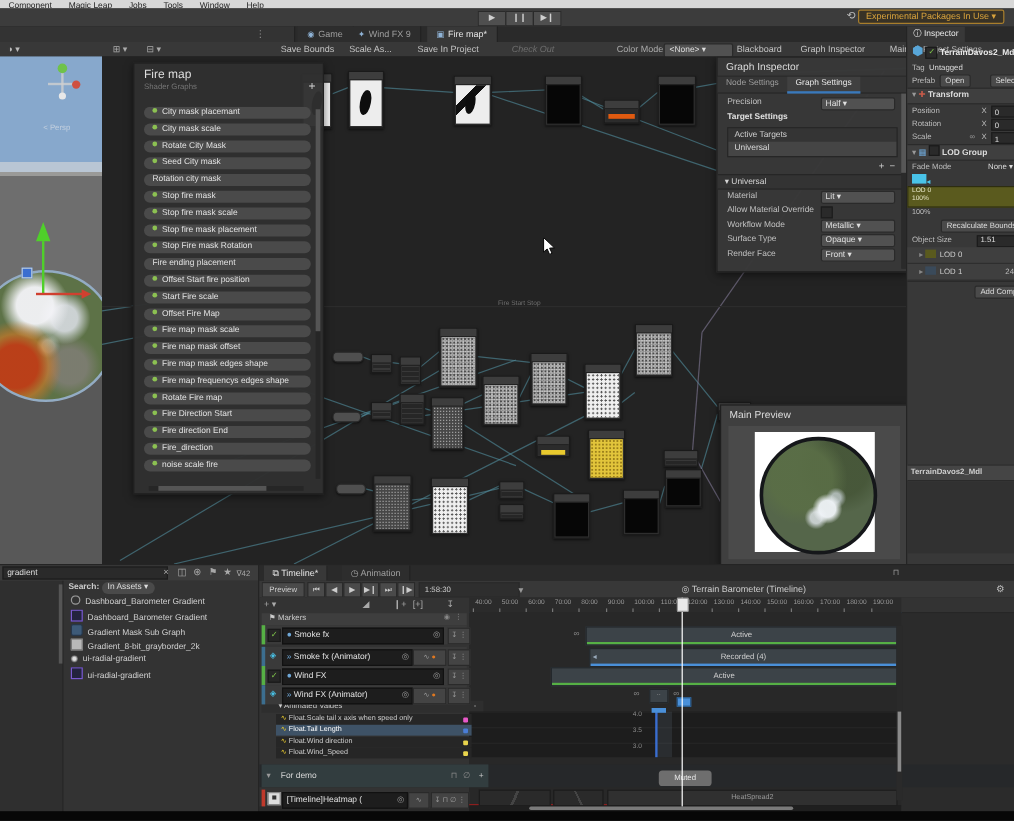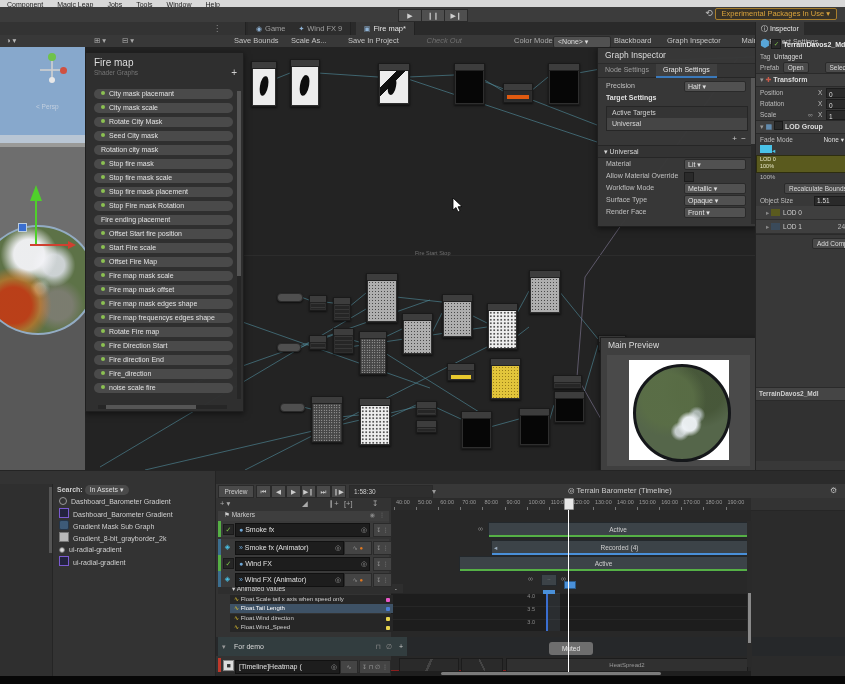--- a/index.html
+++ b/index.html
@@ -55,21 +55,21 @@
   .k-noise-white .pv{background-color:#efefef;background-image:radial-gradient(#555 .7px,transparent .85px);background-size:3.5px 3.5px;}
   .k-yellow .pv{background-color:#e2c53b;background-image:radial-gradient(#9a7e1a .6px,transparent .75px);background-size:3px 3px;}
   .k-bar-orange .pv,.k-bar-yellow .pv{background:#2b2b2b;}
   .nbar{position:absolute;left:2px;right:2px;top:4px;height:4px;}
   .k-bar-orange .nbar{background:#e05a10;}
   .k-bar-yellow .nbar{background:#e8c92e;}
   .k-pill{background:#4f4f4f;border:1px solid #2a2a2a;border-radius:4px;}
   .k-small .pv{background:#262626;background-image:repeating-linear-gradient(#383838 0 1px,transparent 1px 4px);}
   .gnote{position:absolute;color:#6f6f6f;font-size:5.5px;}
   
-  .bboard{position:absolute;left:0;top:5px;width:157px;height:358px;background:rgba(47,47,47,.97);
+  .bboard{position:absolute;left:26px;top:5px;width:157px;height:358px;background:rgba(47,47,47,.97);
           border:1px solid #1f1f1f;box-shadow:0 2px 6px rgba(0,0,0,.5);}
   .bboard h1{margin:4px 8px 0;font-size:10px;font-weight:normal;color:#dedede;}
   .bboard h2{margin:1px 8px 4px;font-size:6.5px;font-weight:normal;color:#767676;}
   .bb-add{position:absolute;right:6px;top:14px;color:#cfcfcf;font-size:10px;}
   .bb-list{position:absolute;left:4px;right:8px;top:36px;bottom:8px;overflow:hidden;}
   .bb-pill{height:10px;line-height:10px;margin:0 2px 4px 4px;background:#4a4a4a;border-radius:6px;
            color:#e2e2e2;font-size:7px;padding:0 7px;white-space:nowrap;overflow:hidden;}
   .bb-dot{display:inline-block;width:4px;height:4px;border-radius:50%;background:#8cc152;margin-right:4px;vertical-align:1px;}
   .bb-vsb{position:absolute;right:2px;top:38px;bottom:12px;width:4px;background:#262626;}
   .bb-vsb i{position:absolute;left:0;width:4px;top:0;height:60%;background:#555;}
@@ -566,40 +566,55 @@
       </div>
     <div class="insp-row" style="height:16px;border-top:1px solid #2a2a2a">
       <span class="mini-btn" style="position:absolute;left:56px;top:3px;width:60px;overflow:hidden;white-space:nowrap">Add Component</span>
     </div>
     <div style="height:136px"></div>
     <div class="rfooter">TerrainDavos2_Mdl</div>
     <div style="height:60px;background:#313131"></div>
   </div>
 
   <div class="abs project">
+    <div class="psearch">
+      <input value="gradient" style="">
+      <span class="pico" style="left:136px">×</span>
+      <span class="pico" style="left:148px">◫</span>
+      <span class="pico" style="left:161px">⊛</span>
+      <span class="pico" style="left:174px">⚑</span>
+      <span class="pico" style="left:186px">★</span>
+      <span class="pico" style="left:197px;font-size:6.5px;top:3px">∇42</span>
+    </div>
     <div class="ptree">
         <i></i>
       </div>
     <div class="presults">
       <div class="scope">
         <b>Search:</b>
         <span class="pillscope">In Assets ▾</span>
       </div>
       <div id="proj-results">
           <div class="pitem"><span class="picn ic-circle"></span>Dashboard_Barometer Gradient</div>
           <div class="pitem"><span class="picn ic-tex-purple"></span>Dashboard_Barometer Gradient</div>
           <div class="pitem"><span class="picn ic-subgraph"></span>Gradient Mask Sub Graph</div>
           <div class="pitem"><span class="picn ic-tex-gray"></span>Gradient_8-bit_grayborder_2k</div>
           <div class="pitem"><span class="picn ic-sprite"></span>ui-radial-gradient</div>
           <div class="pitem"><span class="picn ic-tex-purple"></span>ui-radial-gradient</div>
         </div>
     </div>
   </div>
 
   <div class="abs timeline">
+    <div class="tl-tabs">
+      <div id="tl-tabs-inner"></div>
+      <span style="position:absolute;left:528px;top:2px;color:#999;font-size:7px">⊓</span>
+    <div class="tl-tab active" style="left: 4px;">⧉ Timeline*</div>
+        <div class="tl-tab" style="left: 69.2px;">◷ Animation</div>
+      </div>
     <div class="tl-transport">
       <div class="tp-btn" style="left:2px;width:34px">Preview</div>
       <div id="tp-btns"></div>
       <div class="tp-btn" style="left:133px;width:78px;text-align:left;padding-left:4px;background:#2e2e2e">1:58:30</div>
       <span style="position:absolute;left:216px;top:3px;color:#999">▾</span>
       <span style="position:absolute;left:352px;top:2px;color:#ccc;font-size:7.5px">◎ Terrain Barometer (Timeline)</span>
       <span style="position:absolute;left:614px;top:2px;color:#bbb;font-size:8px">⚙</span>
     <div class="tp-btn" style="left: 40px; width: 13px;">⏮</div>
         <div class="tp-btn" style="left: 55px; width: 13px;">◀</div>
         <div class="tp-btn" style="left: 70px; width: 13px;">▶</div>

